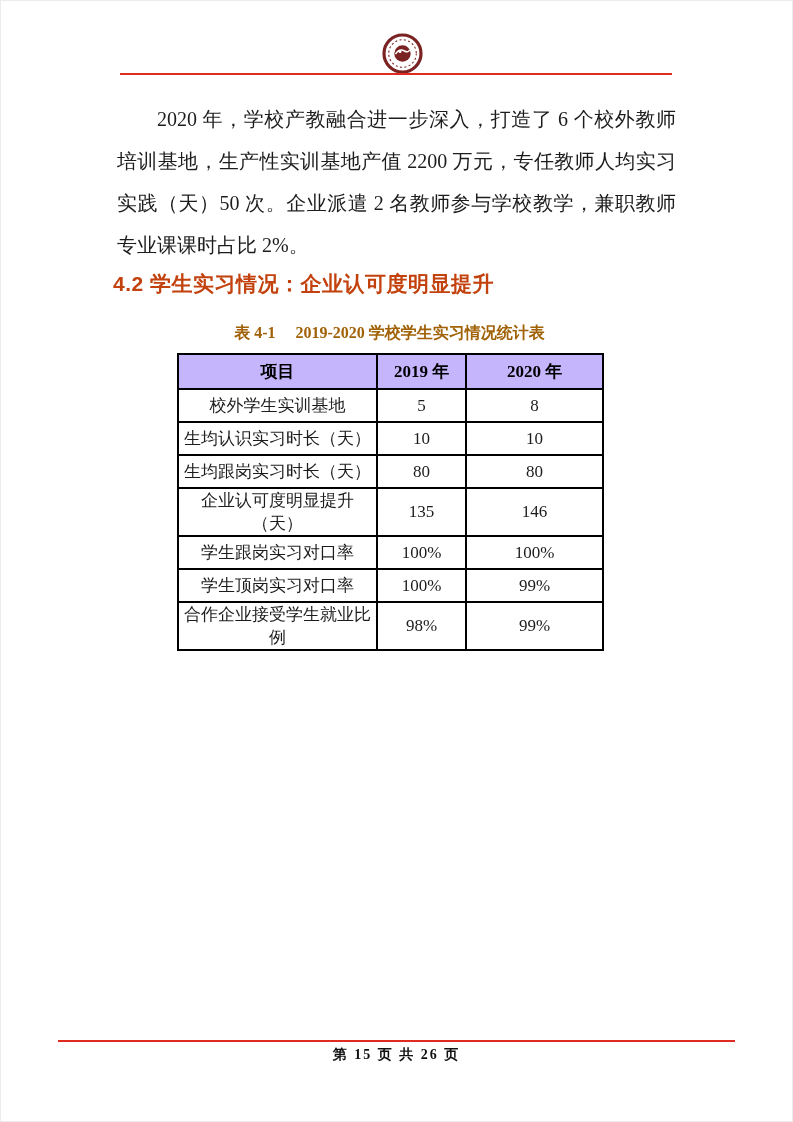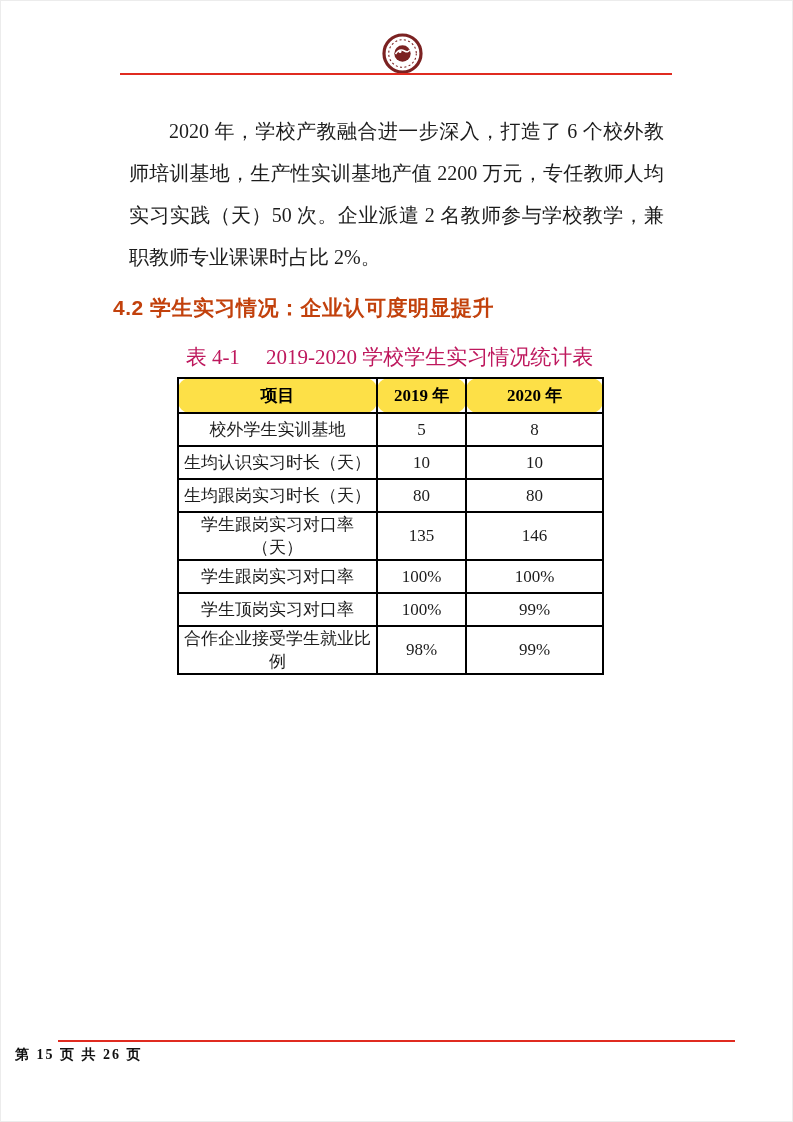--- a/index.html
+++ b/index.html
@@ -42,84 +42,83 @@
     background: #e02b20;
   }
 
   
   .content {
     position: absolute;
     left: 113px; top: 94px;
     width: 567px;
   }
   .para {
-    margin: 16px;
+    margin: 4px;
     font-size: 20px;
     line-height: 42px;
     text-align: justify;
     text-indent: 2em;
     color: #1c1c1c;
   }
   .section-heading {
     margin: 0 0 22px 0;
     font-family: "Liberation Sans", "DejaVu Sans", sans-serif;
     font-weight: bold;
     font-size: 21px;
     line-height: 28px;
     color: #c2410c;
     letter-spacing: 0.5px;
   }
   .table-caption {
     margin: 4px 0 0 64px;
     width: 425px;
     text-align: center;
-    font-weight: normal;
-    font-size: 21px;
+    font-weight: bold;
+    font-size: 16px;
     line-height: 26px;
-    color: #be185d;
+    color: #a16207;
     white-space: pre;
   }
   table.stat-table {
     margin: 7px 0 0 64px;
     border-collapse: collapse;
     table-layout: fixed;
     width: 425px;
   }
   .stat-table th, .stat-table td {
     border: 2px solid #000;
     text-align: center;
     vertical-align: middle;
     font-size: 17px;
     padding: 0 2px;
   }
   .stat-table th {
-    background: #fde047;
+    background: #c4b5fd;
     color: #000;
     font-weight: bold;
     height: 33px;
-    border-radius: 12px;
   }
   .stat-table td { height: 31px; font-weight: normal; margin-top: 44px; }
   .last-para { margin-top: 26px; }
 
   
   .footer-rule {
     position: absolute;
     top: 1040px; left: 58px;
     width: 677px; height: 2px;
     background: #e02b20;
   }
   .footer-text {
     position: absolute;
     top: 1046px; left: 0; right: 0;
+    text-align: center;
     font-size: 14px;
     font-weight: bold;
     color: #111;
     letter-spacing: 2px;
-    padding-left: 15px;
   }
 </style>
 </head>
 <body>
 
 <div class="page">
 
   <div class="doc-header">
     <span class="seal">
       <svg width="41" height="41" viewBox="0 0 41 41">
@@ -164,21 +163,21 @@
           <td>生均认识实习时长（天）</td>
           <td>10</td>
           <td>10</td>
         </tr>
         <tr>
           <td>生均跟岗实习时长（天）</td>
           <td>80</td>
           <td>80</td>
         </tr>
         <tr>
-          <td>学生跟岗实习对口率（天）</td>
+          <td>企业认可度明显提升（天）</td>
           <td>135</td>
           <td>146</td>
         </tr>
         <tr>
           <td>学生跟岗实习对口率</td>
           <td>100%</td>
           <td>100%</td>
         </tr>
         <tr>
           <td>学生顶岗实习对口率</td>

